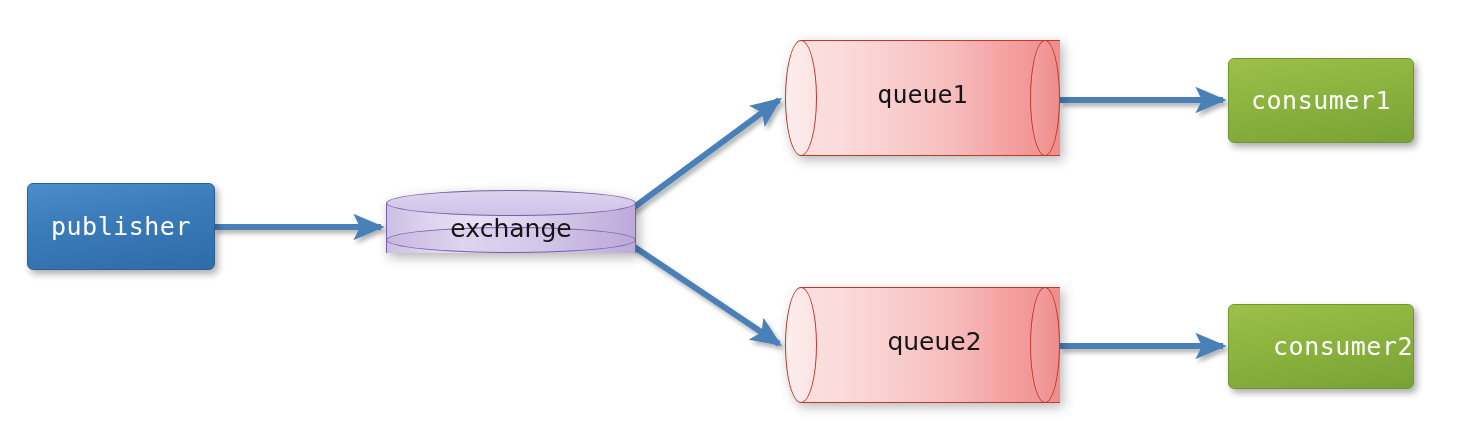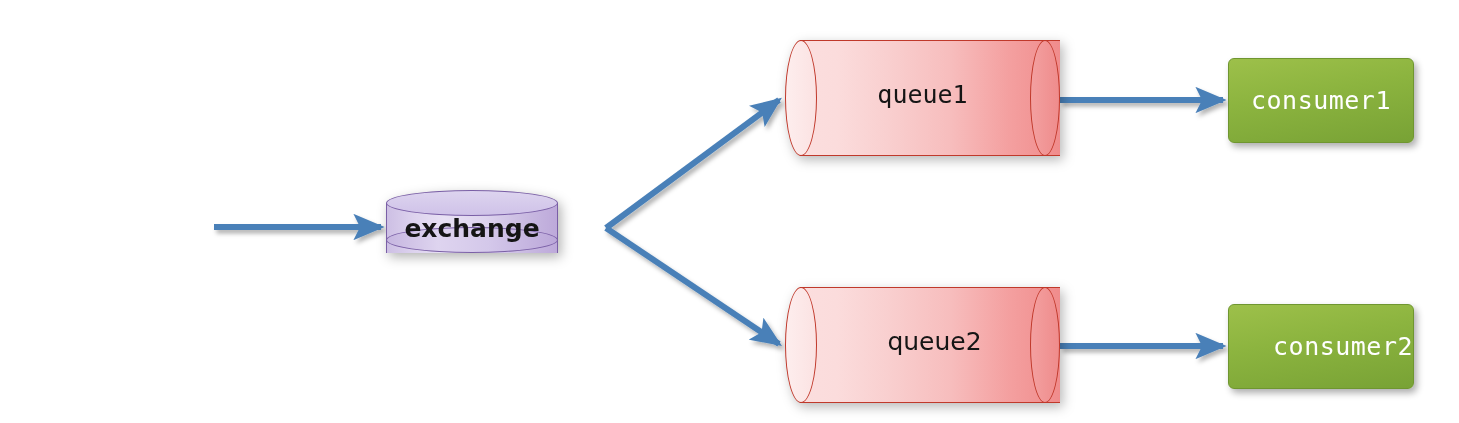--- a/index.html
+++ b/index.html
@@ -61,24 +61,23 @@
     border: 1px solid #6f9630;
   }
   .consumer1-node { left: 1228px; top: 58px; }
   .consumer2-node { left: 1228px; top: 304px; justify-content: flex-end; }
 
   
   .vcyl {
     position: absolute;
     left: 386px;
     top: 190px;
-    width: 172px;
+    width: 250px;
     height: 76px;
     filter: drop-shadow(3px 4px 6px rgba(0,0,0,0.30));
-    font-weight: bold;
   }
   .vcyl .vcyl-body {
     position: absolute;
     left: 0;
     top: 13px;
     width: 100%;
     height: 50px;
     background: linear-gradient(to right,
         #cdbfe4 0%, #ddd3ee 16%, #e8e1f4 34%,
         #ddd3ee 58%, #c9bae1 82%, #bda9da 100%);
@@ -200,20 +199,23 @@
 
     <g filter="url(#edgeshadow)" stroke="#4a80b8" stroke-width="6" fill="none" marker-end="url(#arrowhead)">
       <line x1="214" y1="227" x2="381" y2="227"></line>
       <line x1="606" y1="228" x2="779" y2="100"></line>
       <line x1="606" y1="228" x2="779" y2="344"></line>
       <line x1="1060" y1="100" x2="1223" y2="100"></line>
       <line x1="1060" y1="346" x2="1223" y2="346"></line>
     </g>
   </svg>
 
+  <div class="rect-node publisher-node">
+    <span class="node-label">publisher</span>
+  </div>
 
   <div class="vcyl">
     <div class="vcyl-body"></div>
     <div class="vcyl-bottom"></div>
     <div class="vcyl-top"></div>
     <span class="node-label">exchange</span>
   </div>
 
   <div class="hcyl queue1-node">
     <div class="hcyl-body"></div>

